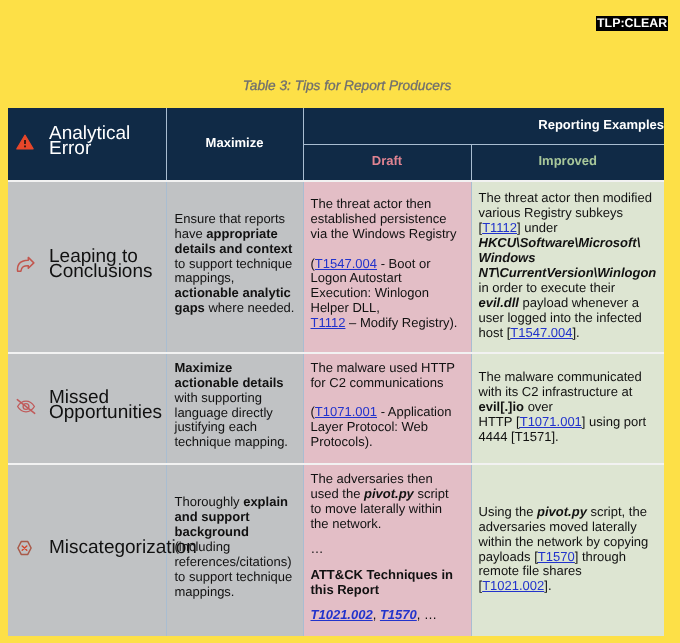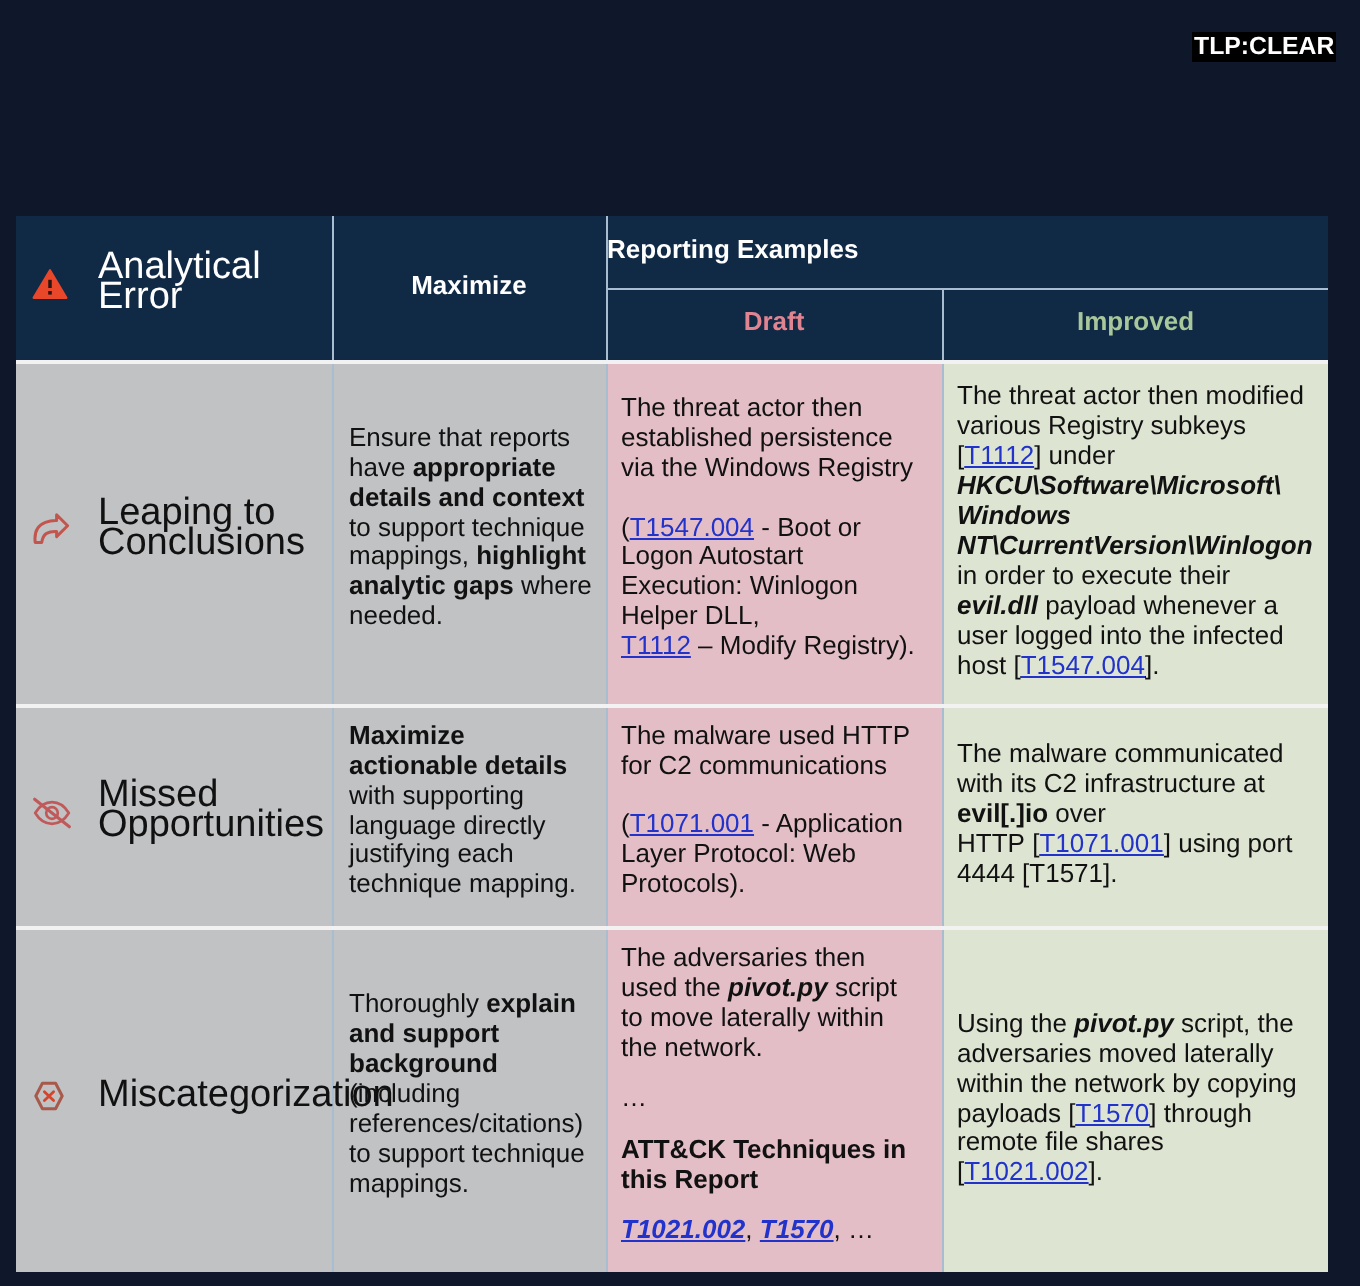--- a/index.html
+++ b/index.html
@@ -1,17 +1,17 @@
 <!DOCTYPE html>
 <html><head>
 <meta charset="utf-8">
 <style>
   html,body{margin:0;padding:0;}
   body{width:680px;height:643px;background:#ffffff;font-family:"Liberation Sans",sans-serif;-webkit-font-smoothing:antialiased;text-rendering:geometricPrecision;}
-  .page{position:relative;width:680px;height:643px;overflow:hidden;background:#0f172a;}
+  .page{position:relative;width:680px;height:643px;overflow:hidden;background:#fde047;}
 
   .tlp{position:absolute;left:596px;top:16px;background:#000000;color:#ffffff;
        font-weight:bold;font-size:12.4px;line-height:15.4px;height:15.4px;padding:0 1px;
        letter-spacing:0px;}
 
   .caption{position:absolute;left:0;top:78px;width:680px;text-align:center;
            font-style:italic;font-weight:normal;font-size:13.7px;line-height:15px;color:#6f6f6f;padding-left:14px;box-sizing:border-box;-webkit-text-stroke:0.3px #6f6f6f;}
 
   table.t{position:absolute;left:8px;top:108px;width:656px;border-collapse:collapse;
           table-layout:fixed;}
@@ -44,20 +44,21 @@
   .ico{width:41px;flex:0 0 41px;display:flex;align-items:center;justify-content:flex-start;padding-left:8px;box-sizing:border-box;}
   .errlabel{font-weight:normal;font-size:19px;line-height:14.9px;color:#111111;}
 </style>
 </head>
 <body>
 
 <div class="page">
 
   <div class="tlp">TLP:CLEAR</div>
 
+  <div class="caption">Table 3: Tips for Report Producers</div>
 
   <table class="t">
     <colgroup>
       <col style="width:158px">
         <col style="width:137px">
         <col style="width:168px">
         <col style="width:193px">
     </colgroup>
     <tbody>
       <tr>
@@ -69,21 +70,21 @@
                   <path d="M9 5.9 V10.0" stroke="#2b1411" stroke-width="1.75" stroke-linecap="butt"></path>
                   <rect x="8.1" y="11.5" width="1.8" height="1.8" fill="#2b1411"></rect>
                 </svg>
               </span>
             <span class="errlabel" style="color:#ffffff">Analytical Error</span>
           </div>
         </td>
         <td class="hd sep-r" rowspan="2" style="text-align:center;vertical-align:middle">
             <span class="hdtxt">Maximize</span>
           </td>
-        <td class="hd sep-b" colspan="2" style="text-align:left;vertical-align:middle;height:36px">
+        <td class="hd sep-b" colspan="2" style="text-align:right;vertical-align:middle;height:36px">
             <span class="hdtxt" style="top:-1.5px">Reporting Examples</span>
           </td>
       </tr>
       <tr>
         <td class="hd sep-r" style="text-align:center;vertical-align:middle;height:35px;color:#e08492">
             <span class="hdtxt">Draft</span>
           </td>
         <td class="hd" style="text-align:center;vertical-align:middle;height:35px;color:#a8c79a">
             <span class="hdtxt">Improved</span>
           </td>
@@ -95,21 +96,21 @@
             <div class="errwrap" style="position:relative;top:-2.5px">
               <span class="ico">
                 <svg width="20" height="17" viewBox="0 0 20 17">
                   <path d="M1.6 15.2 C1.0 10.1 2.9 6.6 6.7 5.2 C8.6 4.5 10.6 4.2 12.3 4.3 L12.3 1.4 L17.8 6.9 L12.3 12.3 L12.3 9.8 C10.2 9.7 8.5 10.0 7.3 10.7 C6.1 11.4 5.3 12.3 4.9 15.2 Z" fill="none" stroke="#c2564e" stroke-width="1.5" stroke-linejoin="round"></path>
                 </svg>
               </span>
               <span class="errlabel">Leaping to Conclusions</span>
             </div>
           </td>
           <td class="gray bodycell guidcell sep-r rowsep" style="vertical-align:middle">
-            <div class="shift">Ensure that reports have <span class="b">appropriate details and context</span> to support technique mappings, <span class="b">highlight analytic gaps</span> where needed.</div>
+            <div class="shift">Ensure that reports have <span class="b">appropriate details and context</span> to support technique mappings, <span class="b">actionable analytic gaps</span> where needed.</div>
           </td>
           <td class="pink bodycell draftcell sep-r rowsep" style="vertical-align:middle">
             <div class="shift">The threat actor then established persistence via the Windows Registry<span class="pgap"></span>(<a class="lk">T1547.004</a> - Boot or Logon Autostart Execution: Winlogon Helper DLL,<br><a class="lk">T1112</a> – Modify Registry).</div>
           </td>
           <td class="green bodycell impcell rowsep" style="vertical-align:middle">
             <div class="shift">The threat actor then modified various Registry subkeys <span class="ul">[</span><a class="lk">T1112</a><span class="ul">]</span> under<br><span class="bi">HKCU\<wbr>Software\<wbr>Microsoft\<wbr></span><br><span class="bi">Windows</span><br><span class="bi">NT\<wbr>CurrentVersion\<wbr>Winlogon</span><br>in order to execute their <span class="bi">evil.dll</span> payload whenever a user logged into the infected host <span class="ul">[</span><a class="lk">T1547.004</a><span class="ul">]</span>.</div>
           </td>
         </tr>
         <tr style="height: 111px;">
           <td class="gray errcell sep-r rowsep" style="vertical-align:middle">

